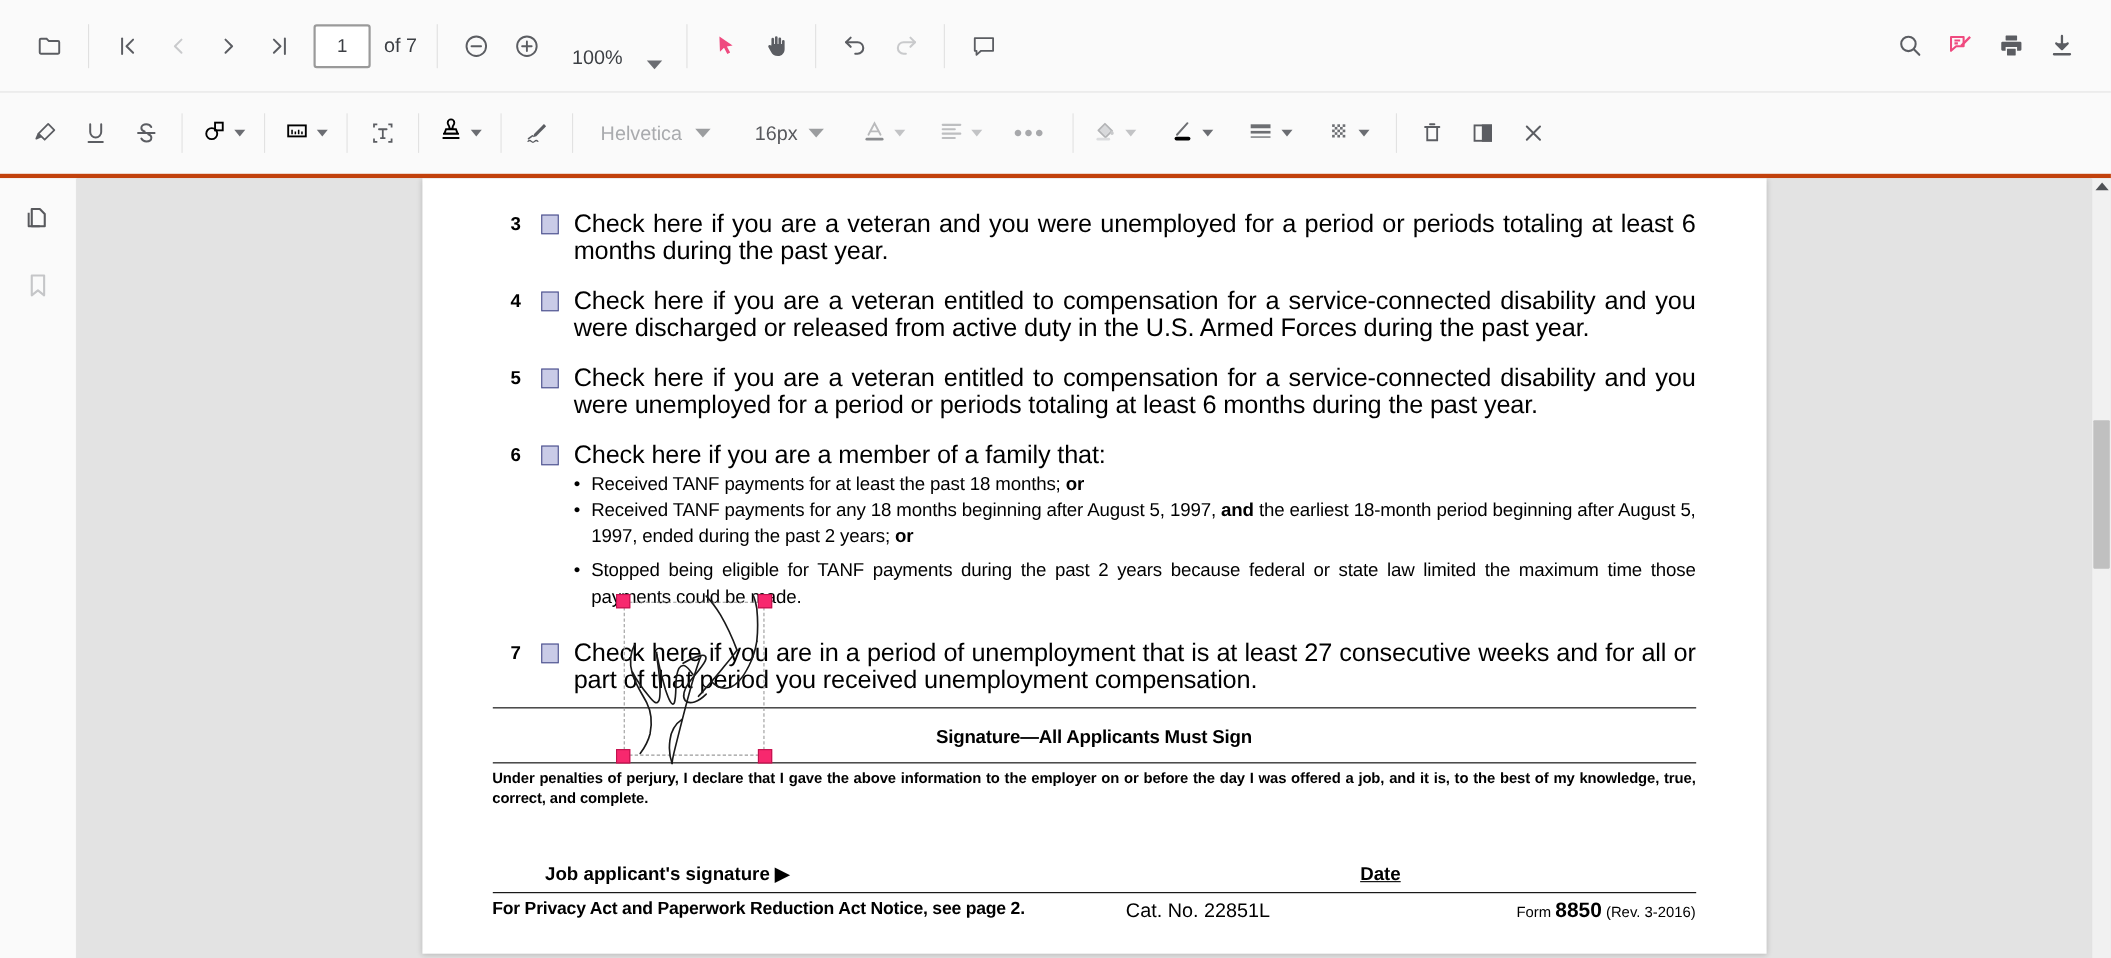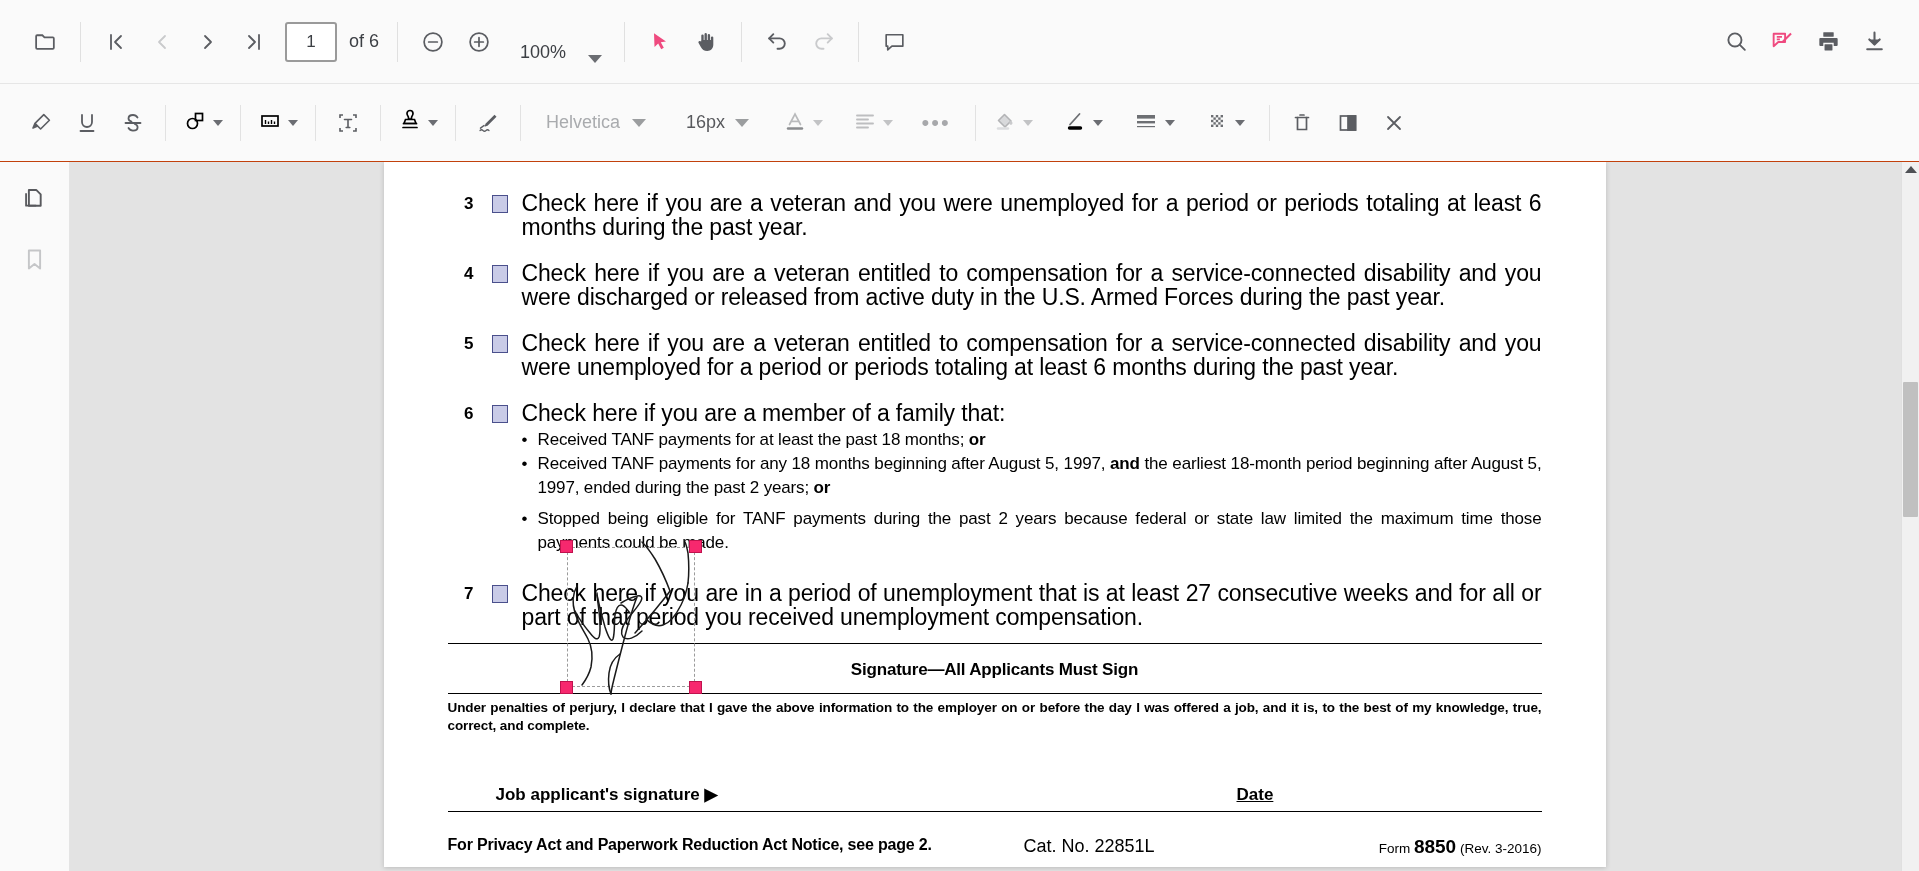--- a/index.html
+++ b/index.html
@@ -69,21 +69,21 @@
     border-right: 5px solid transparent;
     border-top: 6px solid #6b6d72;
     margin-left: 2px;
   }
   .caret-sm.dim { border-top-color: #c2c3c5; }
 
   
   .toolbar-annot {
     height: 78px; min-height: 78px;
     background: #fafafa;
-    border-bottom: 1px solid #c2410c;
+    border-bottom: 4px solid #c2410c;
     display: flex; align-items: center;
     padding: 0 18px;
   }
   .combo {
     display: flex; align-items: center; cursor: pointer;
     height: 44px; padding: 0 8px; border-radius: 4px;
     gap: 4px;
   }
   .font-name {
     font-size: 18px; color: #a9abae;
@@ -173,21 +173,21 @@
     display: flex; align-items: flex-end;
     margin-top: 50px; position: relative; margin-left: 48px;
   }
   .sig-left { font-size: 17px; font-weight: bold; white-space: nowrap; }
   .sig-date {
     position: absolute; left: 741px; bottom: 0;
     font-size: 17px; font-weight: bold; text-decoration: underline;
   }
   .footer-row {
     display: flex; align-items: baseline;
-    margin-top: 24px; position: relative; text-align: center;
+    margin-top: 6px; position: relative; text-align: center;
   }
   .foot-left { font-size: 16px; font-weight: bold; letter-spacing: -0.2px; }
   .foot-cat {
     position: absolute; left: 576px;
     font-size: 18px;
   }
   .foot-form {
     position: absolute; right: 0;
     font-size: 13.5px; white-space: nowrap;
   }
@@ -266,21 +266,21 @@
       </svg>
     </div>
     <div class="tb-btn">
       <svg width="24" height="24" viewBox="0 0 24 24" fill="none" stroke="currentColor" stroke-width="1.8" stroke-linecap="round" stroke-linejoin="round">
         <path d="M7 6l6 6-6 6"></path>
           <path d="M17 5v14"></path>
       </svg>
     </div>
 
     <input class="page-input" value="1" style="">
-    <span class="page-of">of 6</span>
+    <span class="page-of">of 7</span>
 
     <div class="divider"></div>
 
     <div class="tb-btn">
       <svg width="26" height="26" viewBox="0 0 24 24" fill="none" stroke="currentColor" stroke-width="1.6">
         <circle cx="12" cy="12" r="8.2"></circle>
           <path d="M8 12h8" stroke-linecap="round"></path>
       </svg>
     </div>
     <div class="tb-btn">

